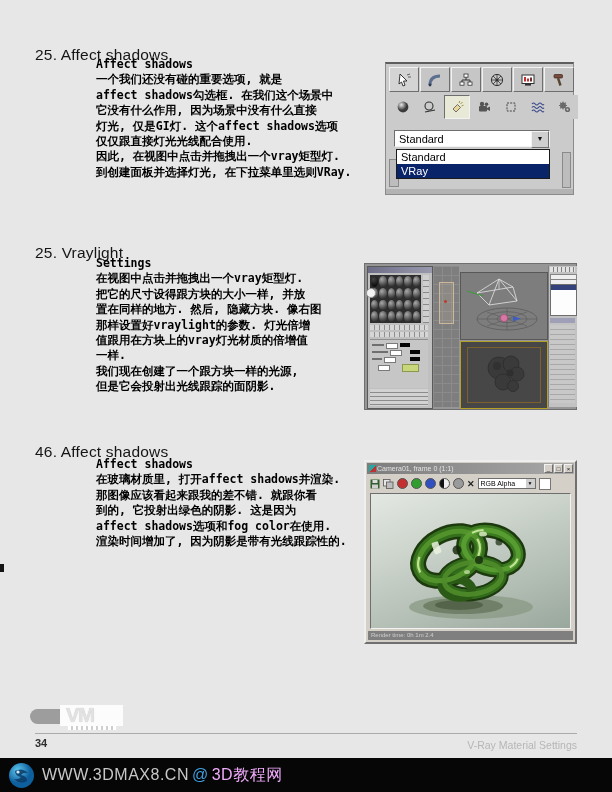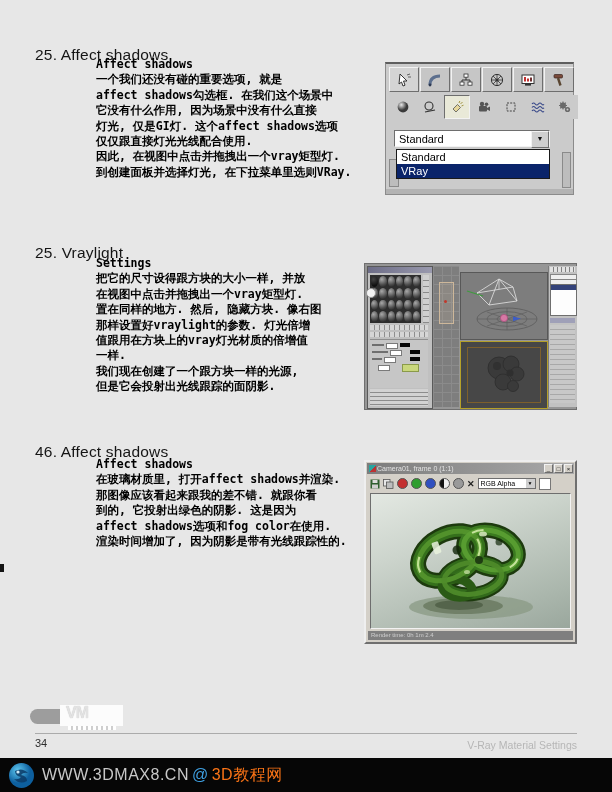--- a/index.html
+++ b/index.html
@@ -93,33 +93,33 @@
   .rw-image{position:absolute;left:4px;top:31px;right:4px;bottom:13px;
             border-top:1px solid #6e6e6e;border-left:1px solid #6e6e6e;border-right:1px solid #f2f2f2;border-bottom:1px solid #f2f2f2;
             background:linear-gradient(160deg,#e3e8e2 0%,#ccd4cc 35%,#aab6ac 80%,#9aa79d 100%);overflow:hidden;}
   .rw-status{position:absolute;left:2px;bottom:2px;right:2px;height:9px;background:#7f7f7f;
              color:#cfcfcf;font-size:6px;line-height:9px;padding-left:3px;}
 
   
   .logo{left:30px;top:704px;width:95px;height:28px;}
   .logo-gray{position:absolute;left:0;top:5px;width:36px;height:15px;background:#9d9d9d;border-radius:8px 0 0 8px;}
   .logo-white{position:absolute;left:30px;top:1px;width:63px;height:21px;background:#fcfcfc;}
-  .logo-vm{position:absolute;left:36px;top:0;font-size:16px;font-weight:700;color:#e2e2e2;
+  .logo-vm{position:absolute;left:36px;top:0;font-size:20px;font-weight:700;color:#e2e2e2;
            text-shadow:0 0 1px #bbb;letter-spacing:-1px;}
   .logo-ticks{position:absolute;left:38px;top:22px;width:48px;height:4px;
               background:repeating-linear-gradient(90deg,#fff 0 3px,#cfcfcf 3px 5px);}
   .foot-rule{left:35px;top:733px;width:542px;height:1px;background:#ababab;}
-  .page-num{left:35px;top:737px;font-size:11px;font-weight:400;color:#2e2e2e;}
+  .page-num{left:35px;top:737px;font-size:11px;font-weight:700;color:#2e2e2e;}
   .doc-title{right:35px;top:739px;font-size:10.5px;color:#b6b6b6;position:absolute;}
 
   
   .bottom-bar{left:0;top:758px;width:612px;height:34px;background:#060606;}
   .bb-text{position:absolute;left:42px;top:7px;font-size:16px;color:#c8c8c8;letter-spacing:.5px;white-space:nowrap;}
   .bb-at{color:#3f9fe0;padding:0 3px;}
-  .bb-site{color:#f97316;}
+  .bb-site{color:#f0abfc;}
   .edge-mark{left:0;top:564px;width:4px;height:8px;background:#141414;}
 </style>
 </head>
 <body>
 
 <div class="page">
 
   <h2 class="sec-heading" style="top:33px">25. Affect shadows</h2>
   <div class="body-block" style="top:57px">
     <div>Affect shadows</div>
@@ -246,22 +246,22 @@
     <div class="cp-list">
       <div class="cp-opt">Standard</div>
       <div class="cp-opt selected">VRay</div>
     </div>
     <div class="cp-bottom-strip"></div>
   </div>
 
   <h2 class="sec-heading" style="top:231px">25. Vraylight</h2>
   <div class="body-block" style="top:256px">
     <div>Settings</div>
+    <div>在视图中点击并拖拽出一个vray矩型灯.</div>
     <div>把它的尺寸设得跟方块的大小一样, 并放</div>
-    <div>在视图中点击并拖拽出一个vray矩型灯.</div>
     <div>置在同样的地方. 然后, 隐藏方块. 像右图</div>
     <div>那样设置好vraylight的参数. 灯光倍增</div>
     <div>值跟用在方块上的vray灯光材质的倍增值</div>
     <div>一样.</div>
     <div>我们现在创建了一个跟方块一样的光源,</div>
     <div>但是它会投射出光线跟踪的面阴影.</div>
   </div>
 
   <div class="abs shot2">
     <div class="me-win">

